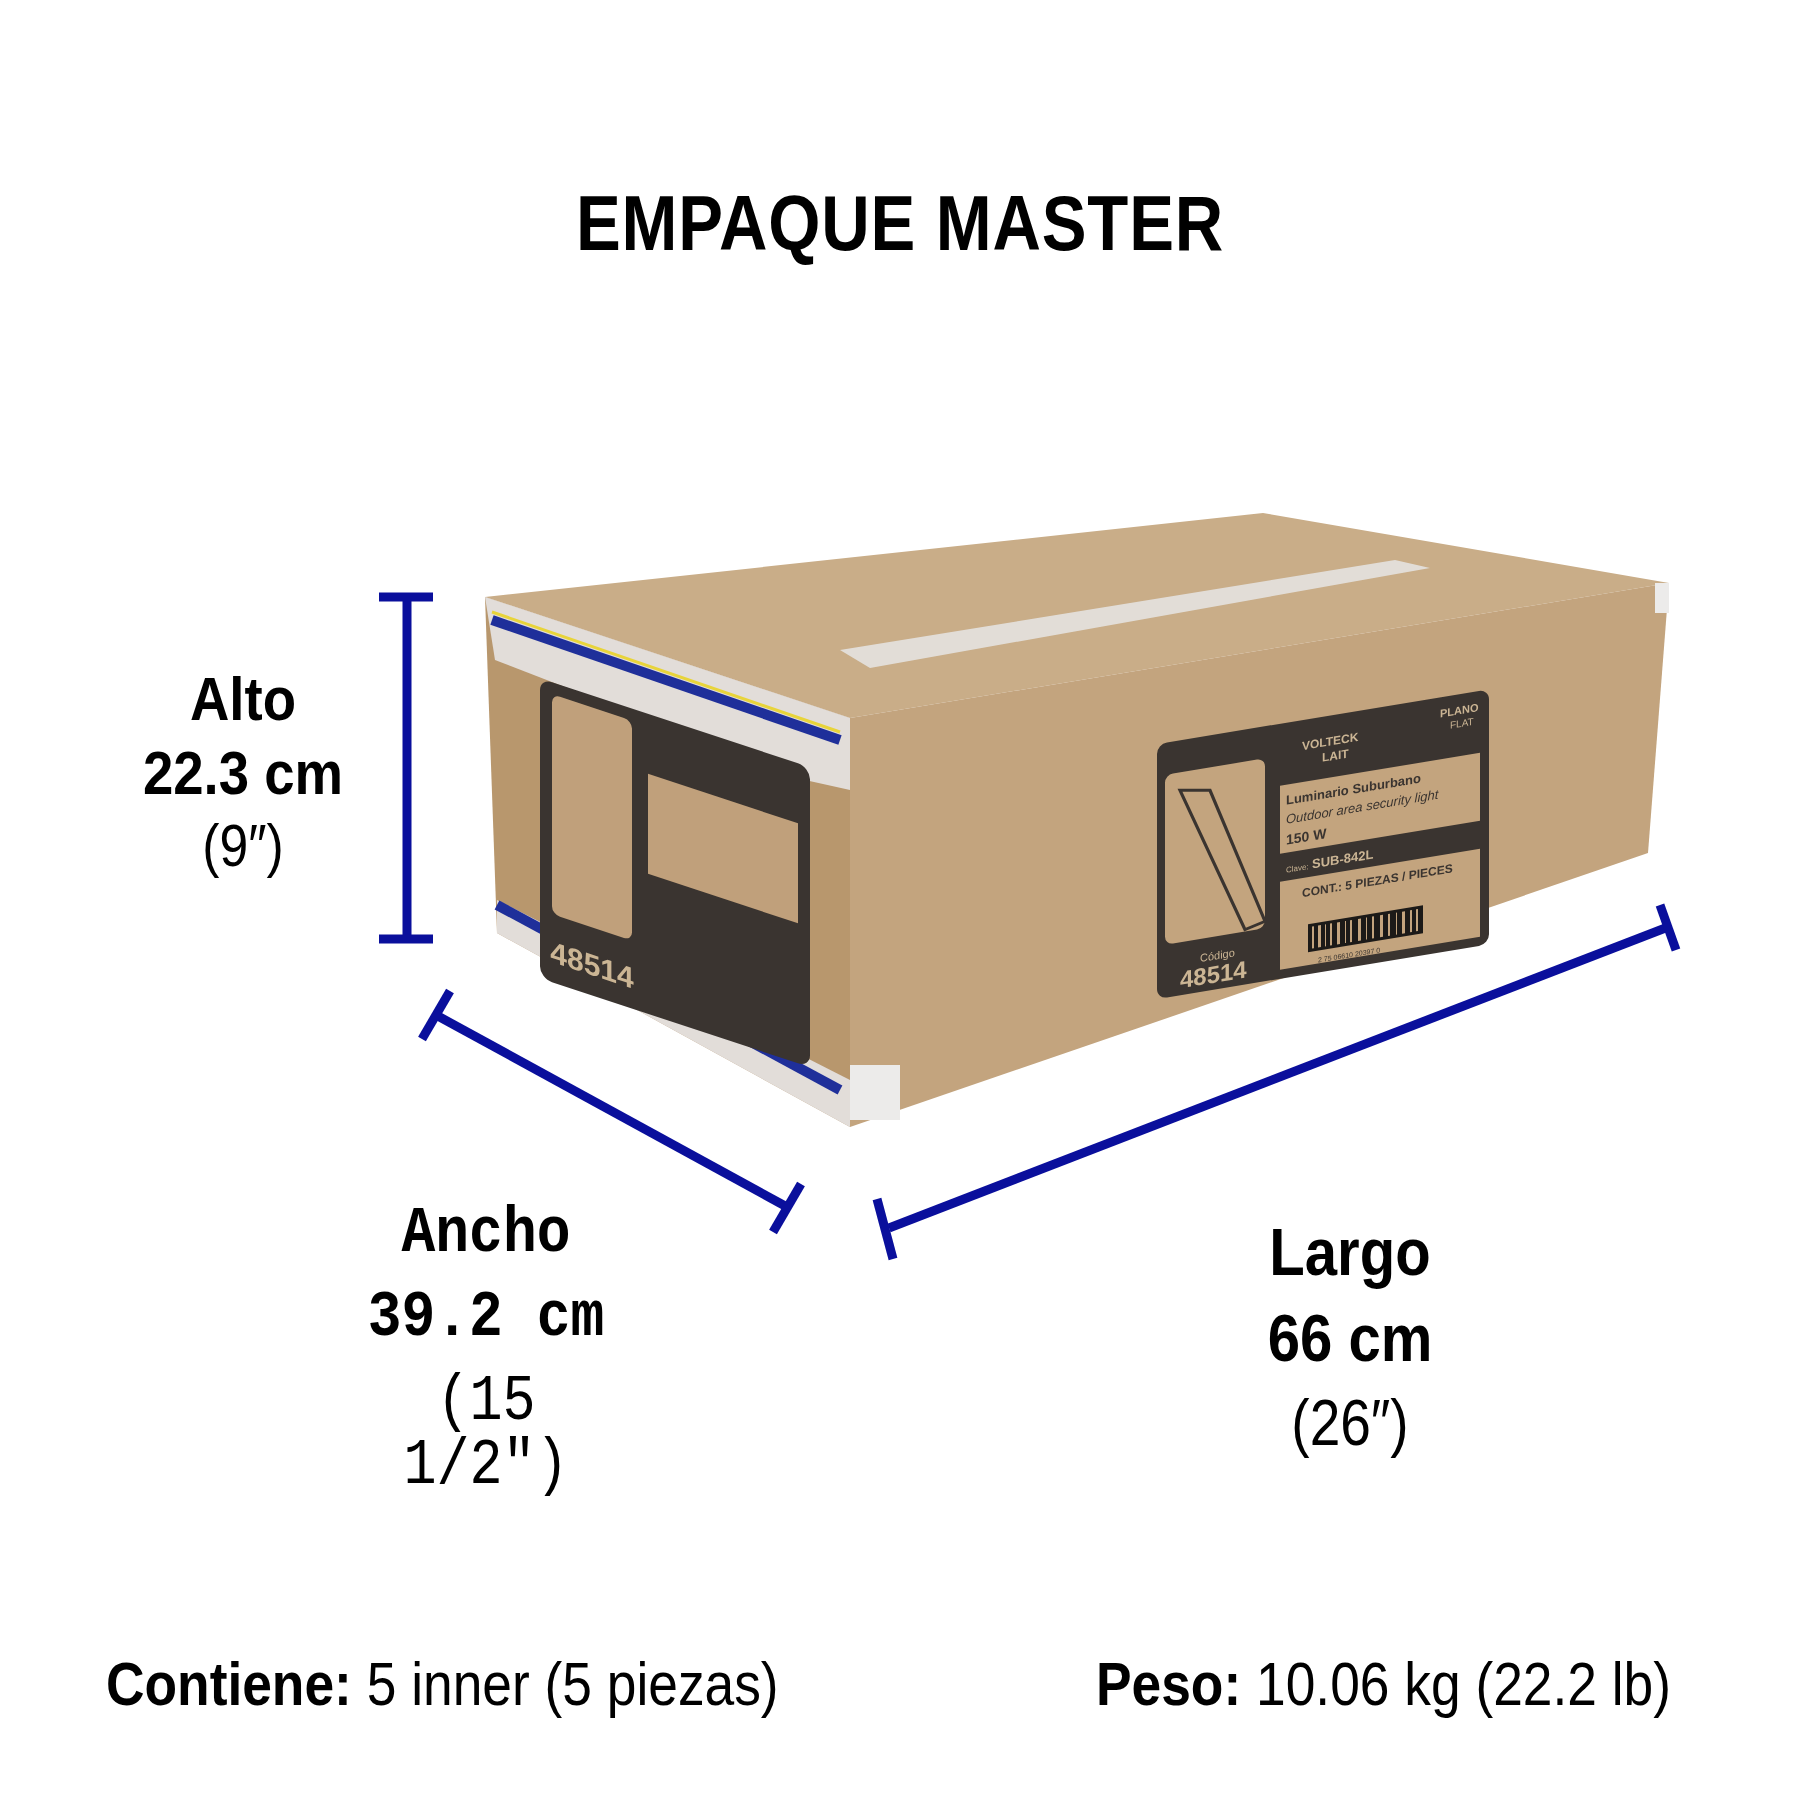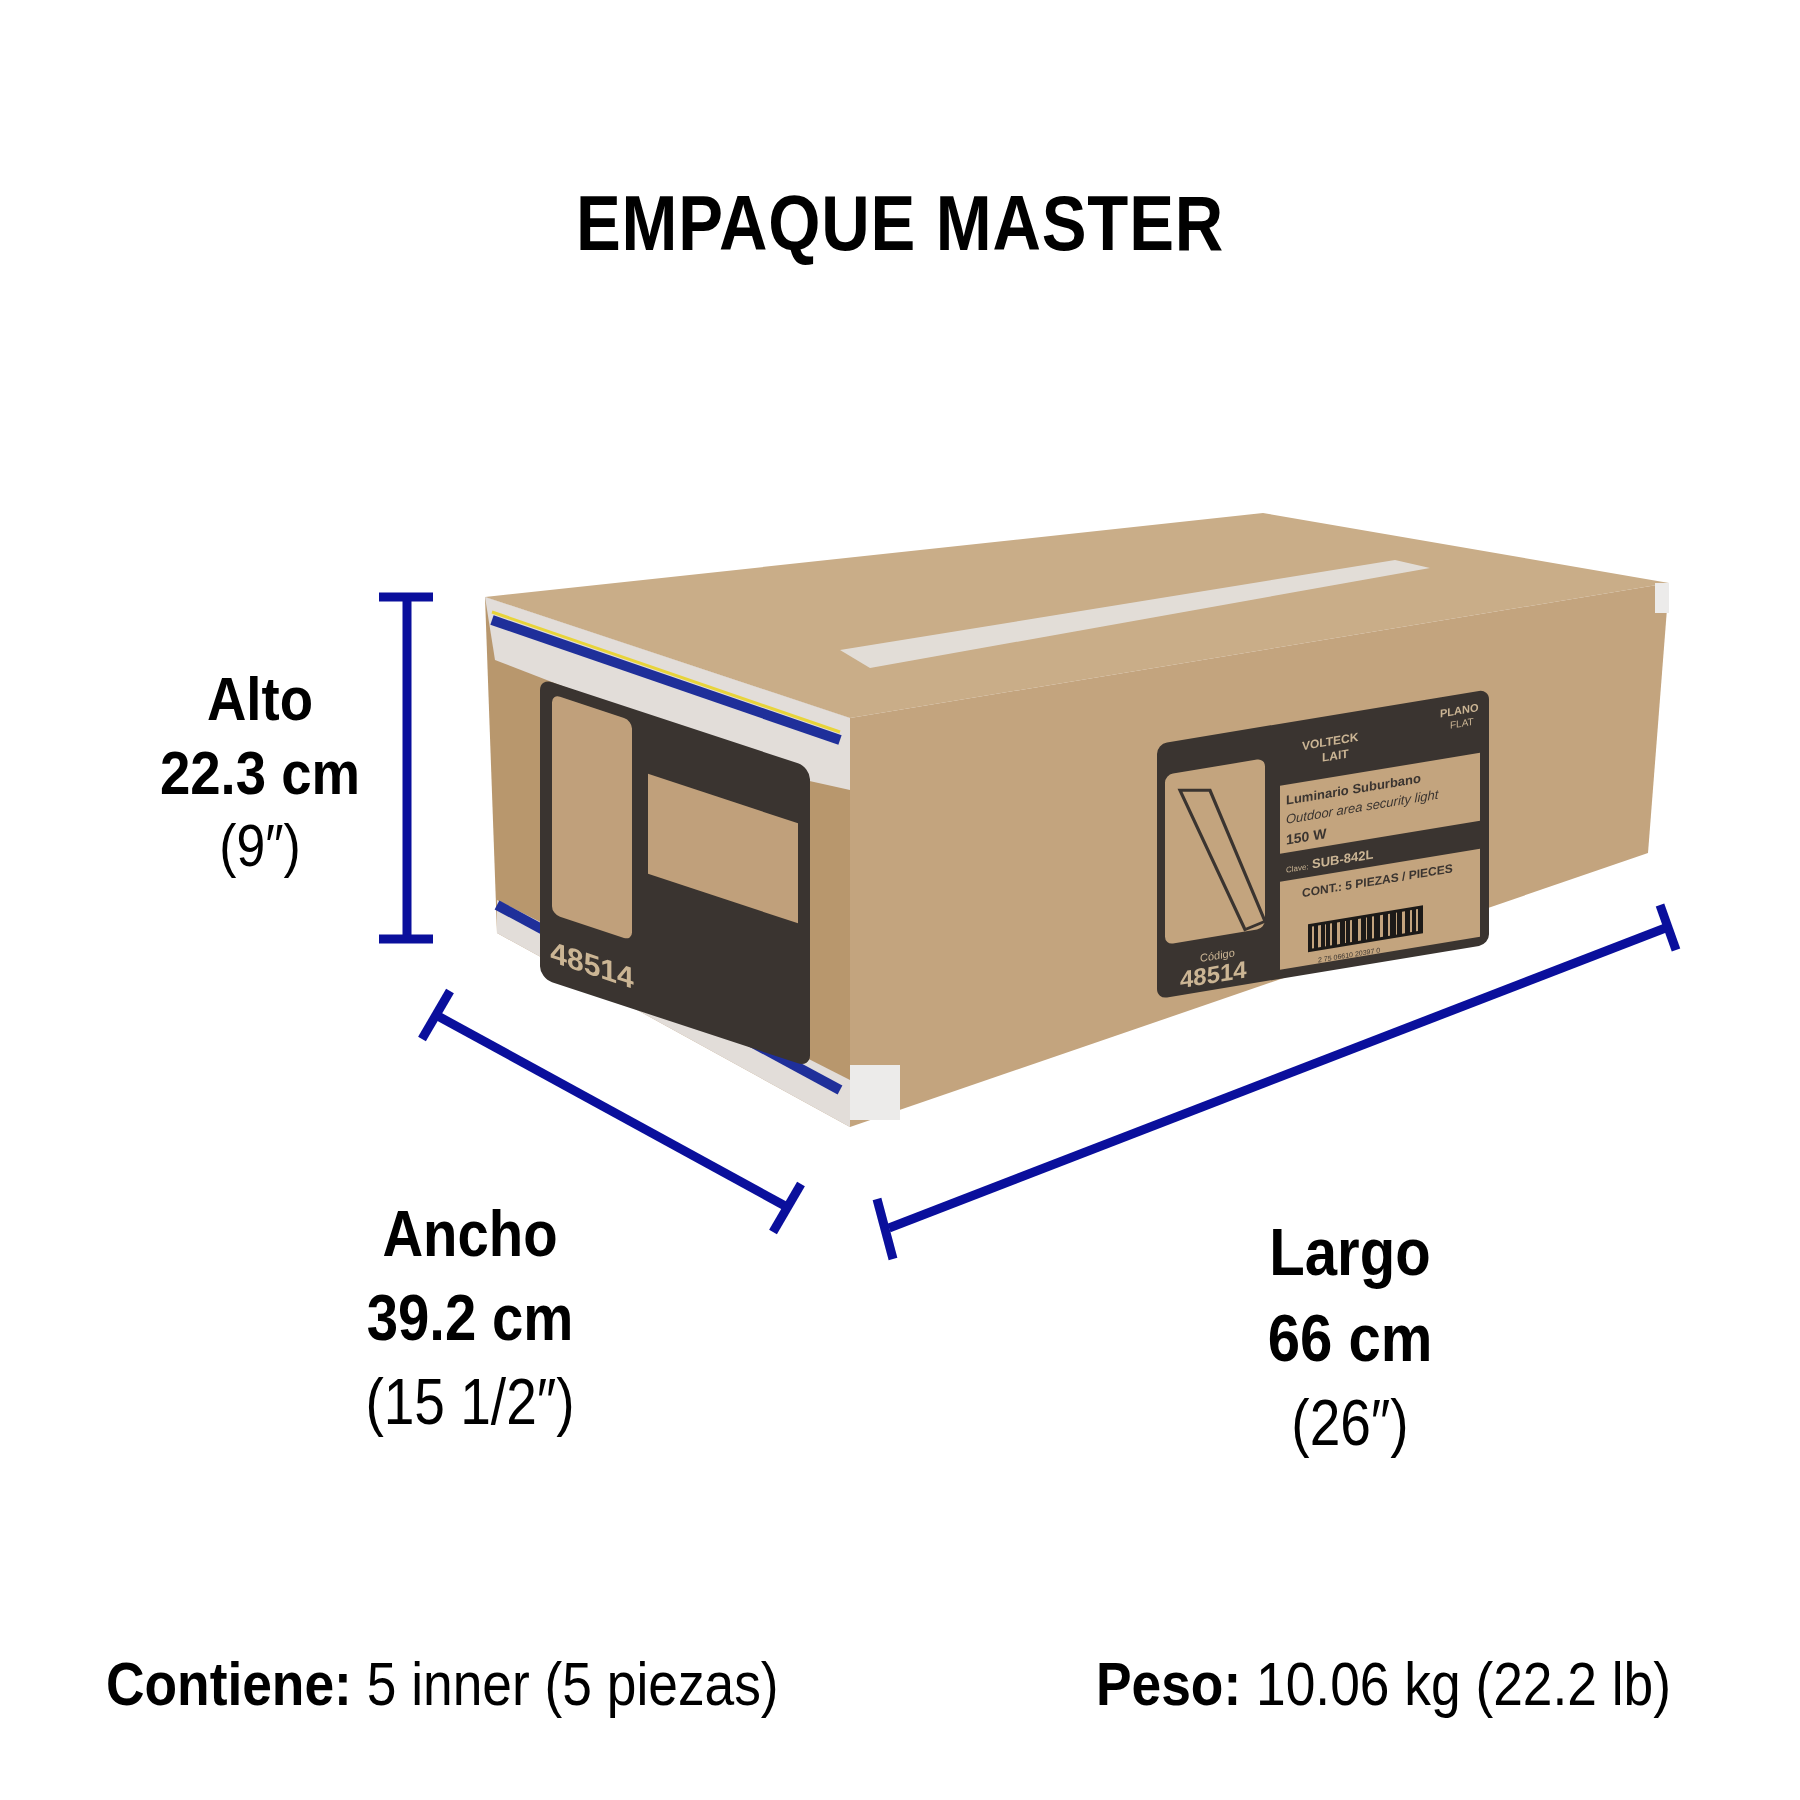--- a/index.html
+++ b/index.html
@@ -4,24 +4,24 @@
 <style>
   html, body { margin: 0; padding: 0; background: #ffffff; }
   body { width: 1800px; height: 1800px; position: relative; overflow: hidden;
          font-family: "Liberation Sans", "DejaVu Sans", sans-serif; color: #000; }
   .title { position: absolute; left: 0; width: 1800px; top: 178px; text-align: center;
            font-size: 78px; font-weight: bold; letter-spacing: 1px; transform: scaleX(0.86); }
   .dim { position: absolute; text-align: center; font-weight: bold; line-height: 1; }
   .dim .l { display: block; font-size: 66px; transform: scaleX(0.88); margin-bottom: 20px; }
   .dim .v { display: block; font-size: 66px; transform: scaleX(0.88); margin-bottom: 20px; }
   .dim .i { display: block; font-size: 64px; font-weight: normal; transform: scaleX(0.86); }
-  #alto  { left: 110px;  top: 668px; width: 300px; }
+  #alto  { left: 93px;  top: 668px; width: 300px; }
   #alto .l, #alto .v { margin-bottom: 12px; font-size: 62px; }
   #alto .i { font-size: 60px; }
-  #ancho { left: 320px; top: 1202px; width: 300px; }
+  #ancho { left: 336px; top: 1202px; width: 300px; font-family: Liberation Mono, monospace; }
   #ancho .l, #ancho .v { margin-bottom: 20px; font-size: 64px; }
   #largo { left: 1200px; top: 1219px; width: 300px; }
   .footer { position: absolute; top: 1648px; font-size: 62px; white-space: nowrap; transform-origin: left center; transform: scaleX(0.86); }
   .footer b { font-weight: bold; }
   #contiene { left: 106px; }
   #peso { left: 1096px; }
   svg { position: absolute; left: 0; top: 0; }
   .panel-text { font-family: "Liberation Sans", sans-serif; }
 </style>
 </head>

